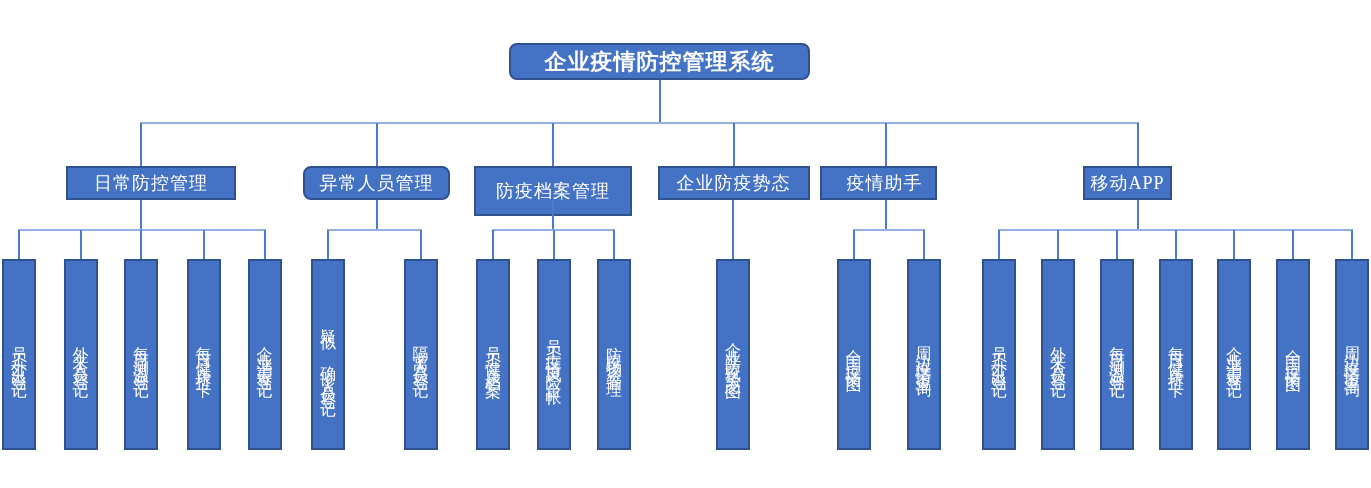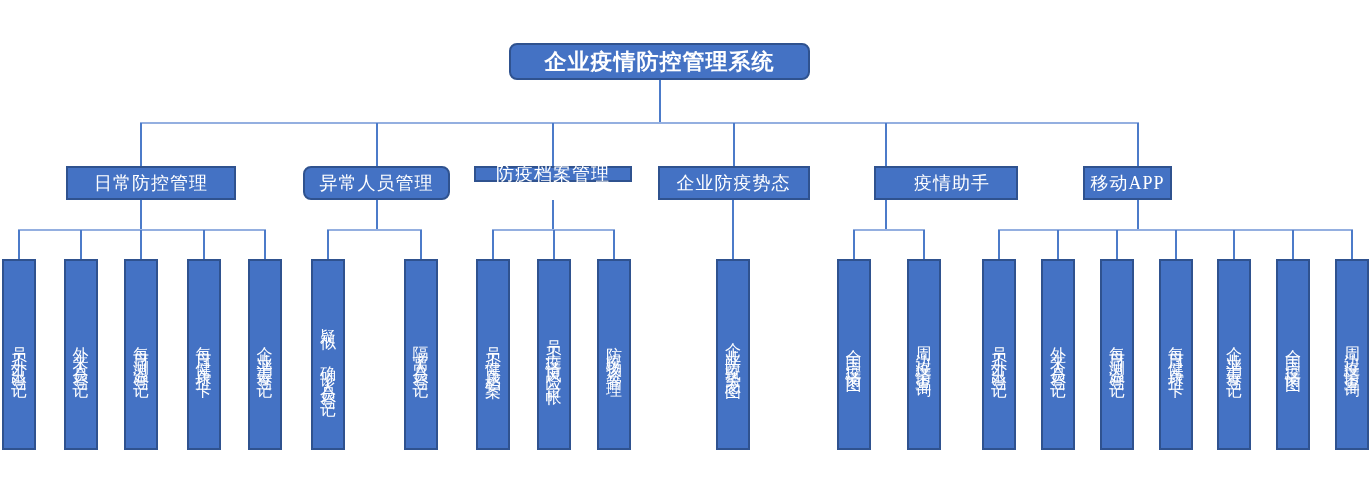--- a/index.html
+++ b/index.html
@@ -77,21 +77,21 @@
     <div class="hline" style="left: 327px; top: 229px; width: 94.5px;"></div>
     <div class="vline" style="left: 327px; top: 230px; height: 29px;"></div>
     <div class="vline" style="left: 419.5px; top: 230px; height: 29px;"></div>
     <div class="node leaf" style="left: 311px; top: 259px; width: 34px; height: 191px;">
       <span class="leaf-label">疑似\确诊人员登记</span>
     </div>
     <div class="node leaf" style="left: 403.5px; top: 259px; width: 34px; height: 191px;">
       <span class="leaf-label">隔离人员登记</span>
     </div>
     <div class="vline" style="left: 552px; top: 123px; height: 43px;"></div>
-    <div class="node level2" style="left: 474px; top: 166px; width: 158px; height: 16px;">防疫档案管理</div>
+    <div class="node level2" style="left: 474px; top: 166px; width: 158px; height: 50px;">防疫档案管理</div>
     <div class="vline" style="left: 552px; top: 200px; height: 30px;"></div>
     <div class="hline" style="left: 492px; top: 229px; width: 123px;"></div>
     <div class="vline" style="left: 492px; top: 230px; height: 29px;"></div>
     <div class="vline" style="left: 552.5px; top: 230px; height: 29px;"></div>
     <div class="vline" style="left: 613px; top: 230px; height: 29px;"></div>
     <div class="node leaf" style="left: 476px; top: 259px; width: 34px; height: 191px;">
       <span class="leaf-label">员工健康档案</span>
     </div>
     <div class="node leaf" style="left: 536.5px; top: 259px; width: 34px; height: 191px;">
       <span class="leaf-label">员工疫情风险台帐</span>
@@ -99,21 +99,21 @@
     <div class="node leaf" style="left: 597px; top: 259px; width: 34px; height: 191px;">
       <span class="leaf-label">防疫物资管理</span>
     </div>
     <div class="vline" style="left: 732.5px; top: 123px; height: 43px;"></div>
     <div class="node level2" style="left: 657.5px; top: 166px; width: 152px; height: 34px;">企业防疫势态</div>
     <div class="vline" style="left: 732px; top: 200px; height: 59px;"></div>
     <div class="node leaf" style="left: 716px; top: 259px; width: 34px; height: 191px;">
       <span class="leaf-label">企业防疫势态图</span>
     </div>
     <div class="vline" style="left: 884.5px; top: 123px; height: 43px;"></div>
-    <div class="node level2" style="left: 874px; top: 166px; width: 144px; height: 34px; padding-left: 12px;">疫情助手</div>
+    <div class="node level2" style="left: 820px; top: 166px; width: 117px; height: 34px; padding-left: 12px;">疫情助手</div>
     <div class="vline" style="left: 884.5px; top: 200px; height: 30px;"></div>
     <div class="hline" style="left: 852.5px; top: 229px; width: 72px;"></div>
     <div class="vline" style="left: 852.5px; top: 230px; height: 29px;"></div>
     <div class="vline" style="left: 922.5px; top: 230px; height: 29px;"></div>
     <div class="node leaf" style="left: 836.5px; top: 259px; width: 34px; height: 191px;">
       <span class="leaf-label">全国疫情图</span>
     </div>
     <div class="node leaf" style="left: 906.5px; top: 259px; width: 34px; height: 191px;">
       <span class="leaf-label">周边疫情查询</span>
     </div>

